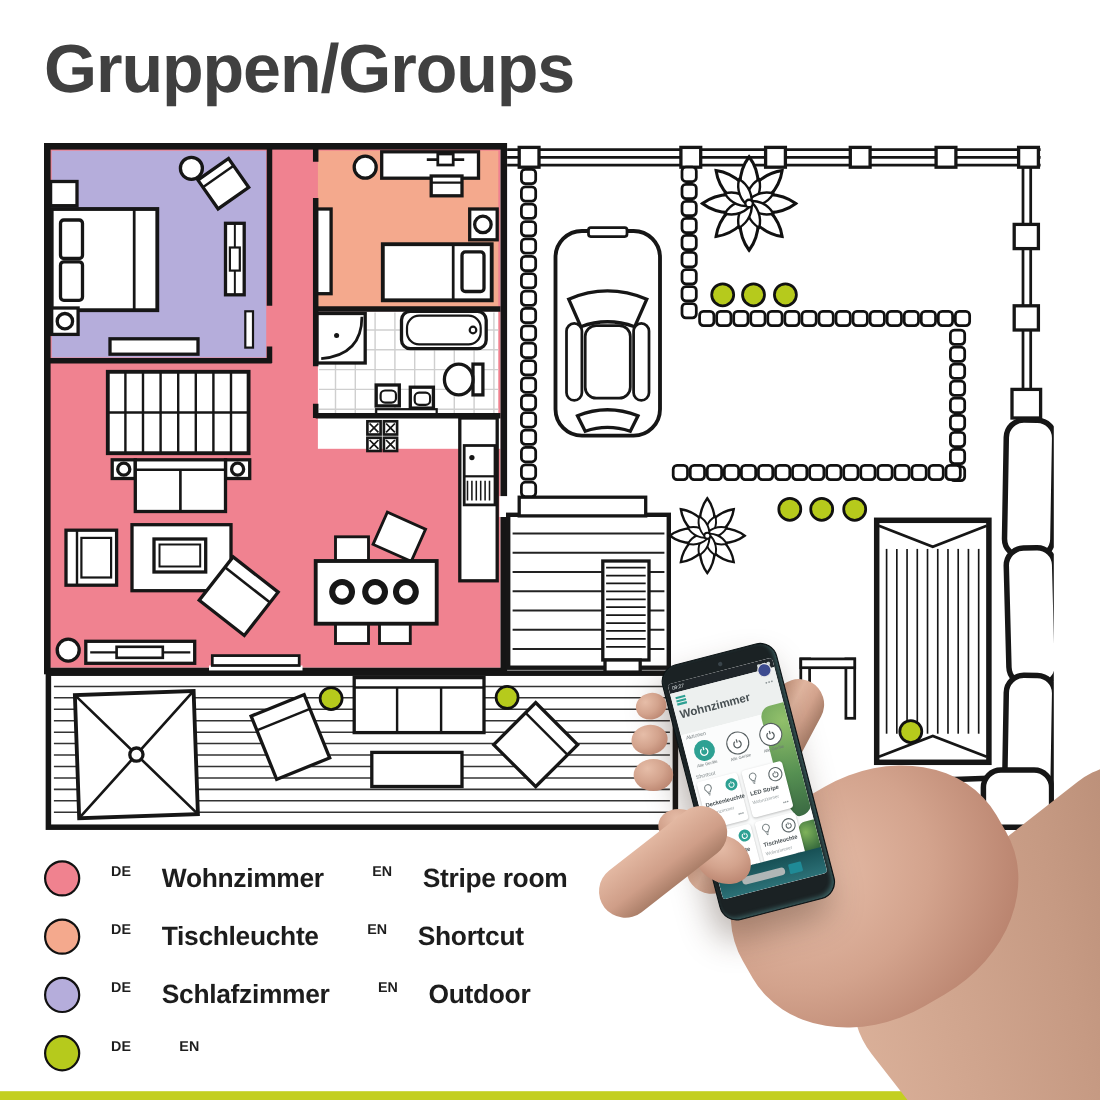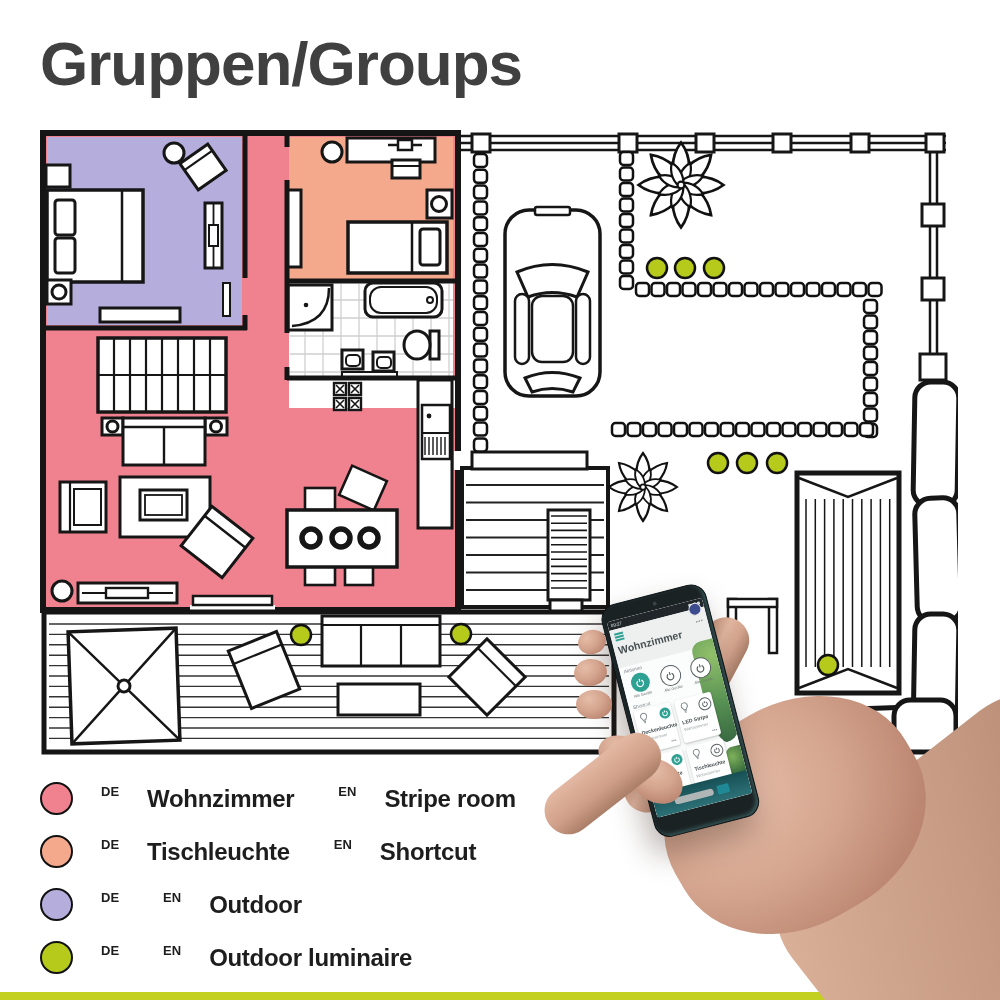--- a/index.html
+++ b/index.html
@@ -652,25 +652,25 @@
     <div class="legend-row">
       <span class="legend-dot" style="background:#f4a98d"></span>
       <span class="tag">DE</span>
       <span class="lname">Tischleuchte</span>
       <span class="tag gap-en">EN</span>
       <span class="lname">Shortcut</span>
     </div>
     <div class="legend-row">
       <span class="legend-dot" style="background:#b5addb"></span>
       <span class="tag">DE</span>
+      <span class="lname">Schlafzimmer</span>
       <span class="tag gap-en">EN</span>
       <span class="lname">Outdoor</span>
     </div>
     <div class="legend-row">
       <span class="legend-dot" style="background:#b6ca1c"></span>
       <span class="tag">DE</span>
       <span class="tag gap-en">EN</span>
-      <span class="lname">Outdoor luminaire</span>
     </div>
   </div>
 
   <div class="bottom-bar" id="bottom-bar" style="background: rgb(195, 207, 33);"></div>
 </div>
 
 </body></html>

